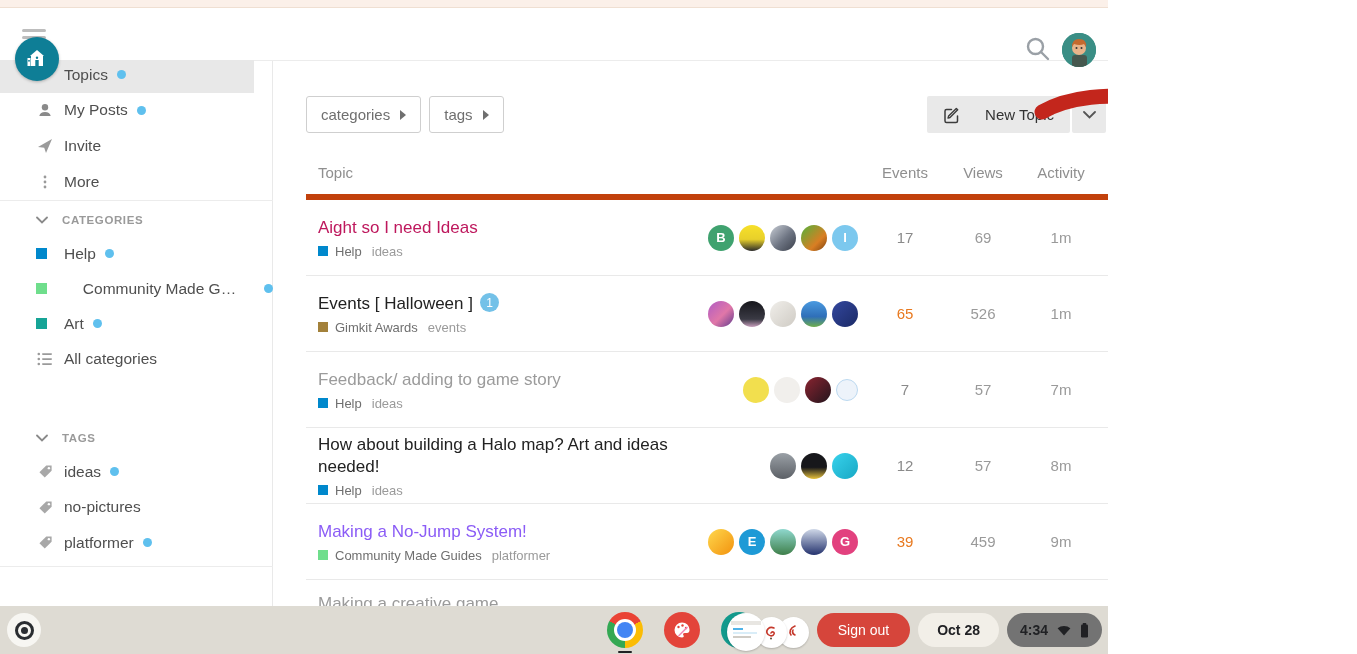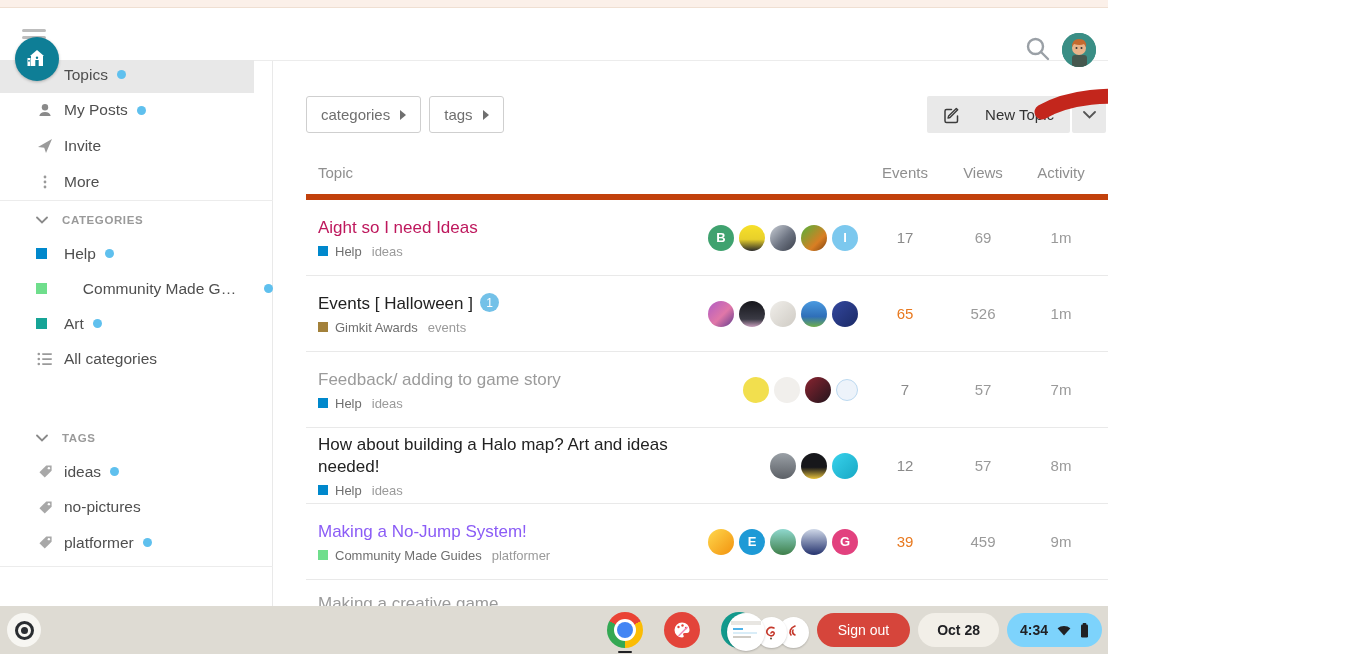--- a/index.html
+++ b/index.html
@@ -115,21 +115,21 @@
   .tray { position:absolute; right:6px; top:7px; display:flex; align-items:flex-start; gap:8px; }
   .thumbs { display:flex; align-items:center; }
   .thumb { border-radius:50%; background:#fff; box-shadow:0 1px 2px rgba(0,0,0,.2);
     display:flex; align-items:center; justify-content:center; overflow:hidden; cursor:pointer; }
   .thumb.t1 { width:38px; height:38px; z-index:3; }
   .thumb.t2 { width:31px; height:31px; margin-left:-9px; z-index:2; }
   .thumb.t3 { width:31px; height:31px; margin-left:-9px; z-index:1; }
   .pill { height:34px; border-radius:17px; display:flex; align-items:center; font-size:14px; cursor:pointer; }
   .signout { background:#D6453B; color:#fff; padding:0 21px; }
   .datepill { background:#F2EFE8; color:#202124; font-weight:bold; padding:0 19px; }
-  .statuspill { background:#7dd3fc; color:#202124; font-weight:bold; padding:0 13px; gap:8px; }
+  .statuspill { background:#737373; color:#202124; font-weight:bold; padding:0 13px; gap:8px; }
 
   svg { display:block; }
 </style>
 </head>
 <body>
 
 <div id="screen">
 
   <div class="top-strip"></div>
 

